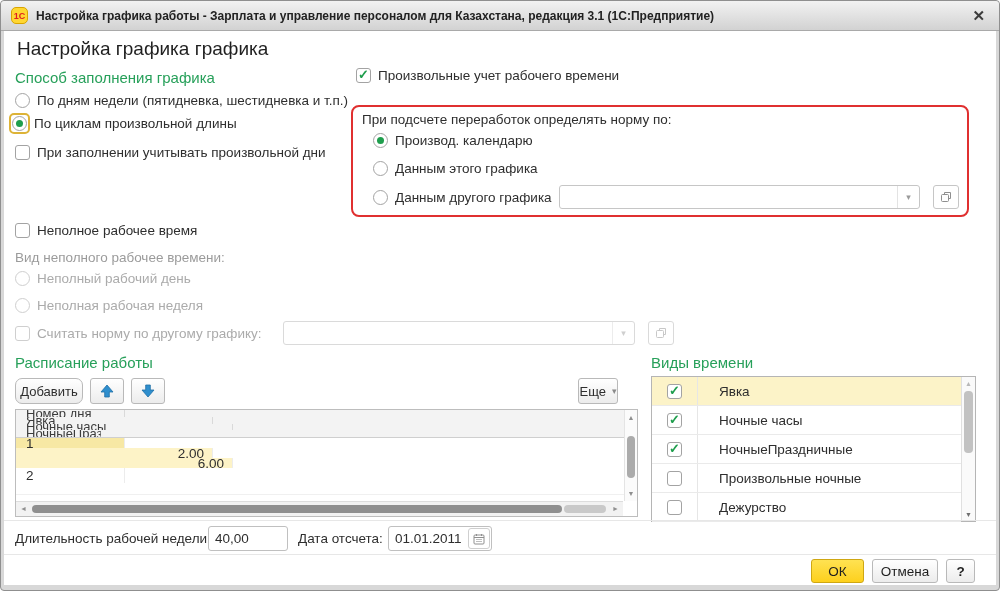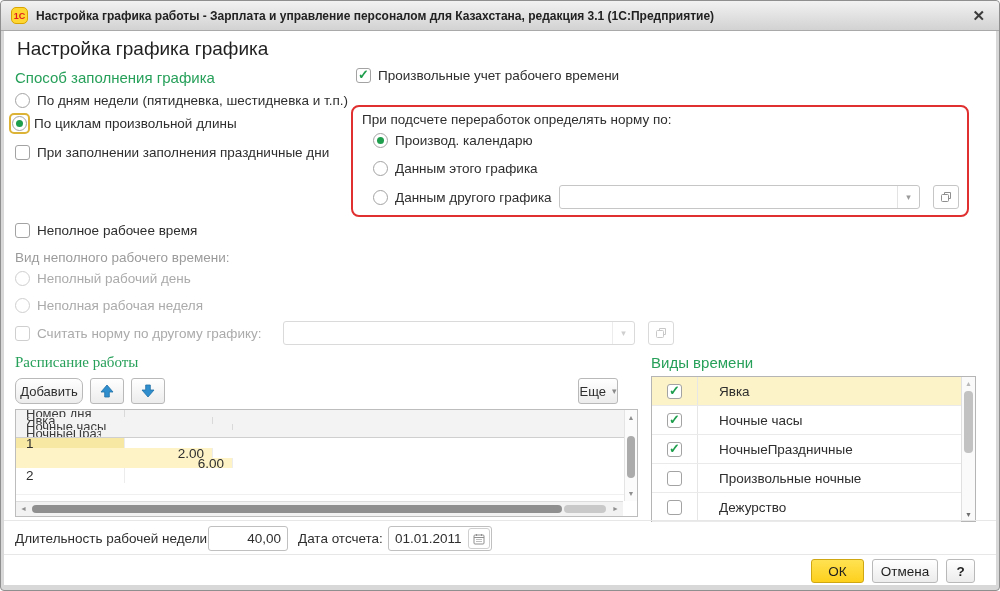--- a/index.html
+++ b/index.html
@@ -96,21 +96,21 @@
   .tt-label { padding-left:21px; font-size:13.5px; color:#2e2e2e; white-space:nowrap; overflow:hidden; }
   .tt-scroll { position:absolute; right:0; top:0; bottom:0; width:14px; border-left:1px solid #e0e0e0; background:#fafafa; }
   .tt-scroll .arr { position:absolute; left:0; right:0; text-align:center; font-size:7px; }
   .tt-scroll .thumb { position:absolute; left:2px; width:9px; top:14px; height:62px; background:#c2c2c2; border-radius:4px; }
 
   .sep { position:absolute; left:0; right:0; height:1px; background:#e7e7e7; }
 
   .field { position:absolute; height:25px; border:1px solid #c0c0c0; border-radius:3px; background:#fff;
            font-size:13.5px; color:#2e2e2e; display:flex; align-items:center; }
   .field input { border:none; outline:none; width:100%; height:100%; font:inherit; color:inherit; background:transparent; padding:0 6px; }
-  .field input.rt { text-align:right; }
+  .field input.rt { }
   .cal-btn { width:22px; height:21px; margin-right:1px; border:1px solid #cfcfcf; border-radius:3px; background:#fff;
              display:flex; align-items:center; justify-content:center; flex:0 0 auto; }
 
   .dlg-btn { position:absolute; top:528px; height:24px; border-radius:3px; font-size:13.5px;
              display:flex; align-items:center; justify-content:center; color:#1f1f1f;
              background:linear-gradient(#ffffff,#ececec); border:1px solid #b9b9b9; }
   .dlg-btn.ok { background:linear-gradient(#ffe252,#fdd01d); border:1px solid #cfa712; }
   .footer-label { position:absolute; font-size:13.5px; color:#2e2e2e; white-space:nowrap; }
 </style>
 </head>
@@ -137,21 +137,21 @@
 
     <div class="ctl-row" style="left:8px; top:85px;">
       <span class="focus-ring">
           <span class="radio sel"></span>
         </span>
       <span>По циклам произвольной длины</span>
     </div>
 
     <div class="ctl-row" style="left:11px; top:114px;">
       <span class="cb"></span>
-      <span>При заполнении заполнения праздничные дни</span>
+      <span>При заполнении учитывать произвольной дни</span>
     </div>
 
     <div class="ctl-row" style="left:352px; top:37px;">
       <span class="cb">
           <span class="check">✓</span>
         </span>
       <span>Произвольные учет рабочего времени</span>
     </div>
 
     <div class="red-box">
@@ -181,21 +181,21 @@
           </svg>
         </span>
       </div>
     </div>
 
     <div class="ctl-row" style="left:11px; top:192px;">
       <span class="cb"></span>
       <span>Неполное рабочее время</span>
     </div>
 
-    <div class="gray-label" style="left:11px; top:219px;">Вид неполного рабочего времени:</div>
+    <div class="gray-label" style="left:11px; top:219px;">Вид неполного рабочее времени:</div>
 
     <div class="ctl-row disabled" style="left:11px; top:240px;">
       <span class="radio dis"></span>
       <span>Неполный рабочий день</span>
     </div>
 
     <div class="ctl-row disabled" style="left:11px; top:267px;">
       <span class="radio dis"></span>
       <span>Неполная рабочая неделя</span>
     </div>
@@ -208,21 +208,21 @@
         <span class="dd">▾</span>
       </span>
       <span class="sq-btn dis">
         <svg width="12" height="12" viewBox="0 0 12 12">
           <rect x="1.5" y="3.5" width="7" height="7" rx="1" fill="none" stroke="#c8c8c8"></rect>
           <path d="M4.5 3.5 V1.5 h6 v6 h-2" fill="none" stroke="#c8c8c8"></path>
         </svg>
       </span>
     </div>
 
-    <div class="group-heading" style="left:11px; top:323px;font-family:Liberation Serif, serif;">Расписание работы</div>
+    <div class="group-heading" style="left:11px; top:323px;">Расписание работы</div>
 
     <div class="btn" style="left:11px; top:347px; width:68px; height:26px;border-radius:7px;">Добавить</div>
 
     <div class="btn" style="left:86px; top:347px; width:34px; height:26px;">
       <svg width="14" height="14" viewBox="0 0 14 14">
         <path d="M7 1 L13 8 H9.3 V13 H4.7 V8 H1 Z" fill="#2f8fce" stroke="#1e6ea6" stroke-width="0.8"></path>
       </svg>
     </div>
     <div class="btn" style="left:127px; top:347px; width:34px; height:26px;">
       <svg width="14" height="14" viewBox="0 0 14 14" style="transform:rotate(180deg)">

